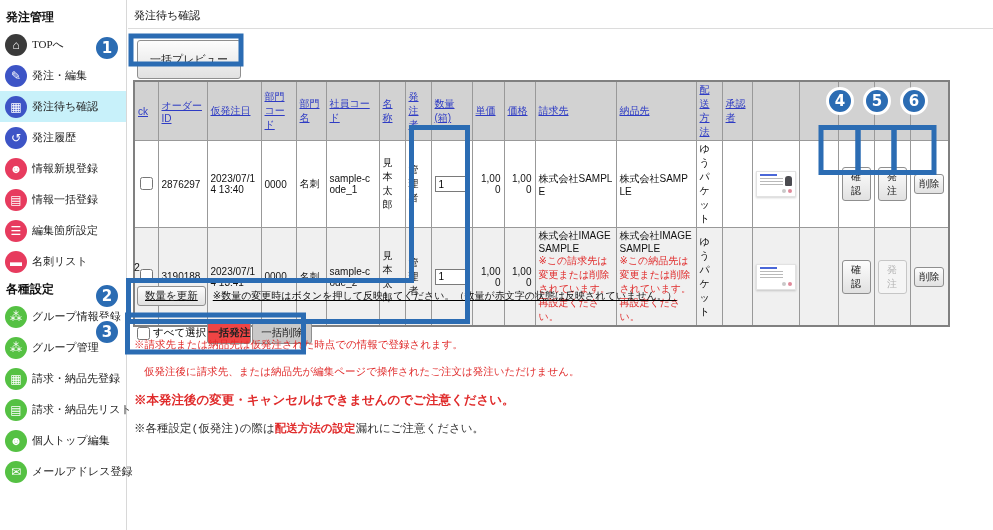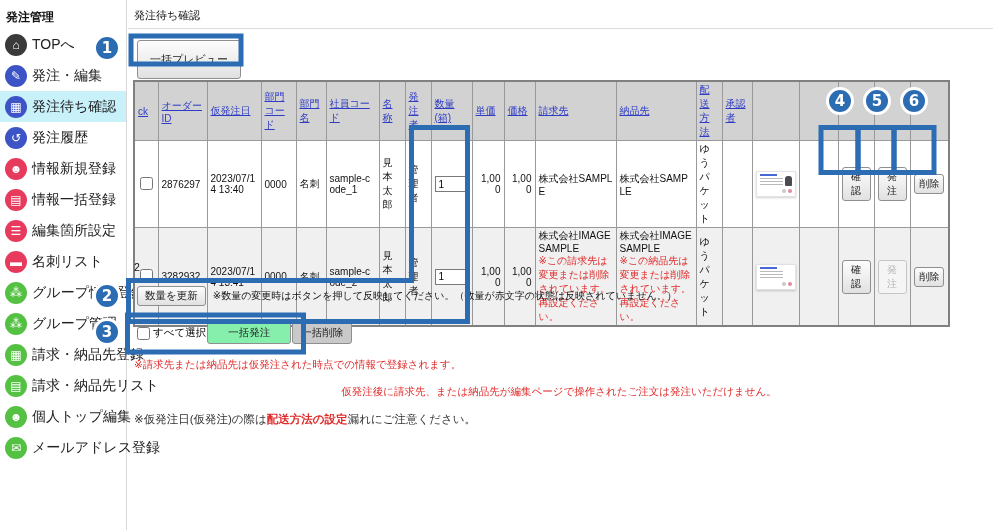--- a/index.html
+++ b/index.html
@@ -4,21 +4,21 @@
 <style>
   * { margin:0; padding:0; box-sizing:border-box; }
   body { background:#fff; font-family:"Liberation Sans","DejaVu Sans",sans-serif; }
   #stage { position:relative; width:993px; height:530px; background:#fff; overflow:hidden; }
 
   
   .sb { position:absolute; left:0; top:0; width:127px; height:530px; border-right:1px solid #d8d8d8; background:#fff; padding-top:5px; }
   .sb-h { font-weight:bold; font-size:12px; color:#111; padding:4px 6px 3px 6px; }
   .sb-i { display:flex; align-items:center; gap:5px; height:31px; padding-left:5px; cursor:pointer; }
   .sb-i.active { background:#c8f1fa; }
-  .sb-lbl { font-size:14px; color:#222; white-space:nowrap; }
+  .sb-lbl { font-size:11px; color:#222; white-space:nowrap;font-family:Liberation Serif, serif; }
   .ic { width:22px; height:22px; border-radius:50%; color:#fff; display:flex; align-items:center; justify-content:center; font-size:12px; flex:0 0 22px; }
   .ic-dark { background:#3a3a3a; }
   .ic-blue { background:#3d54c6; }
   .ic-red  { background:#e73b5e; }
   .ic-green{ background:#55c143; }
 
   
   .pg-title { position:absolute; left:134px; top:8px; font-size:11px; color:#111; }
   .hrule { position:absolute; left:128px; top:28px; width:865px; border-top:1px solid #dcdcdc; }
   .btn { display:inline-block; background:linear-gradient(#fdfdfd,#e1e1e1); border:1px solid #8f8f8f; border-radius:3px; font-size:10.5px; padding:2px 7px; color:#222; cursor:pointer; font-family:inherit; }
@@ -42,30 +42,30 @@
 
   .card { width:40px; height:26px; background:#fff; border:1px solid #e2e2e2; box-shadow:0 1px 2px rgba(0,0,0,.18); position:relative; padding:2px 3px; margin:0 auto; }
   .card .bar { width:55%; height:2px; background:#4a67d8; margin-bottom:2px; }
   .card .ln { height:1px; background:#b9b9b9; margin:2px 0; width:72%; }
   .card .dot { position:absolute; right:3px; bottom:3px; width:4px; height:4px; border-radius:50%; background:#e08a9a; }
   .card .dot2 { position:absolute; right:9px; bottom:3px; width:4px; height:4px; border-radius:50%; background:#c9c9c9; }
   .card .person { position:absolute; right:3px; top:4px; width:7px; height:10px; background:#4b4b50; border-radius:3px 3px 1px 1px; }
 
   
   .count { position:absolute; left:134px; top:261px; font-size:10.5px; color:#111; }
-  .qtyrow { position:absolute; left:137px; top:286px; display:flex; align-items:center; gap:7px; }
+  .qtyrow { position:absolute; left:137px; top:286px; display:flex; align-items:center; gap:7px;text-decoration:underline; }
   .qtynote { font-size:10px; color:#111; }
   .selrow { position:absolute; left:137px; top:322px; display:flex; align-items:center; gap:1px; }
   .selrow label { font-size:10.5px; display:flex; align-items:center; gap:3px; }
-  .btn-cream { background:#86efac; font-size:10.5px; padding:3px 20px; }
+  .btn-cream { background:#ef4444; font-size:10.5px; padding:3px 0;font-weight:bold; }
   .btn-gray { background:#c9c9c9; font-size:10.5px; padding:3px 8px; }
 
-  .notes { position:absolute; left:134px; top:358px; width:840px; }
+  .notes { position:absolute; left:134px; top:338px; width:840px;font-family:Liberation Mono, monospace; }
   .nred { color:#e02b2b; font-size:10.5px; margin-bottom:13px; }
-  .nred.ind { padding-left:10px;text-align:center; }
+  .nred.ind { padding-left:10px; }
   .nbold { color:#e02b2b; font-weight:bold; font-size:12.5px; margin-bottom:12px; margin-top:6px; }
   .nblk { color:#333; font-size:11.5px; margin-bottom:10px; }
   .nhl { color:#e02b2b; font-weight:bold; }
 
   
   .overlay { position:absolute; left:0; top:0; width:993px; height:530px; pointer-events:none; z-index:20; }
   .overlay text { font-family:"DejaVu Sans","Liberation Sans",sans-serif; font-weight:bold; font-size:15px; fill:#fff; }
 </style>
 </head>
 <body>
@@ -101,20 +101,21 @@
     </div>
     <div class="sb-i">
       <span class="ic ic-red">☰</span>
       <span class="sb-lbl">編集箇所設定</span>
     </div>
     <div class="sb-i">
       <span class="ic ic-red">▬</span>
       <span class="sb-lbl">名刺リスト</span>
     </div>
 
+    <div class="sb-h">各種設定</div>
     <div class="sb-i">
       <span class="ic ic-green">⁂</span>
       <span class="sb-lbl">グループ情報登録</span>
     </div>
     <div class="sb-i">
       <span class="ic ic-green">⁂</span>
       <span class="sb-lbl">グループ管理</span>
     </div>
     <div class="sb-i">
       <span class="ic ic-green">▦</span>
@@ -214,21 +215,21 @@
               </div>
             </td>
         <td></td>
         <td class="ctr"><button class="btn rowbtn">確認</button></td>
         <td class="ctr"><button class="btn rowbtn">発注</button></td>
         <td class="ctr"><button class="btn rowbtn">削除</button></td>
       </tr>
 
       <tr class="r2">
         <td class="ctr"><input type="checkbox" style=""></td>
-        <td>3282932</td>
+        <td>3190188</td>
         <td>2023/07/14 13:41</td>
         <td>0000</td>
         <td>名刺</td>
         <td>sample-code_2</td>
         <td>見本太郎</td>
         <td>管理者</td>
         <td class="ctr"><input class="qty" value="1" style=""></td>
         <td class="num">1,000</td>
         <td class="num">1,000</td>
         <td><span>株式会社IMAGE SAMPLE</span><span class="warn">※この請求先は変更または削除されています。再設定ください。</span></td>
@@ -266,21 +267,22 @@
         <input type="checkbox" style="">
         <span>すべて選択</span>
       </label>
     <button class="btn btn-cream">一括発注</button>
     <button class="btn btn-gray">一括削除</button>
   </div>
 
   <div class="notes">
     <div class="nred">※請求先または納品先は仮発注された時点での情報で登録されます。</div>
     <div class="nred ind">仮発注後に請求先、または納品先が編集ページで操作されたご注文は発注いただけません。</div>
-    <div class="nblk"><span>※仮発注日(仮発注)の際は</span><span class="nhl">配送方法の設定</span><span>漏れにご注意ください。</span></div>
+    <div class="nbold">※本発注後の変更・キャンセルはできませんのでご注意ください。</div>
+    <div class="nblk"><span>※各種設定(仮発注)の際は</span><span class="nhl">配送方法の設定</span><span>漏れにご注意ください。</span></div>
   </div>
 
   <svg class="overlay" viewBox="0 0 993 530">
     <rect x="131" y="36" width="110" height="28" fill="none" stroke="#2b6cb3" stroke-width="5"></rect>
     <path d="M411.5 127.5 H467.5 V321.5 H128.5 V280.5 H411.5 Z" fill="none" stroke="#2b6cb3" stroke-width="5"></path>
     <rect x="127.5" y="315" width="176" height="37" fill="none" stroke="#2b6cb3" stroke-width="5"></rect>
     <rect x="821" y="127.5" width="37" height="45" fill="none" stroke="#2b6cb3" stroke-width="5"></rect>
     <rect x="858" y="127.5" width="36" height="45" fill="none" stroke="#2b6cb3" stroke-width="5"></rect>
     <rect x="894" y="127.5" width="40" height="45" fill="none" stroke="#2b6cb3" stroke-width="5"></rect>
 

